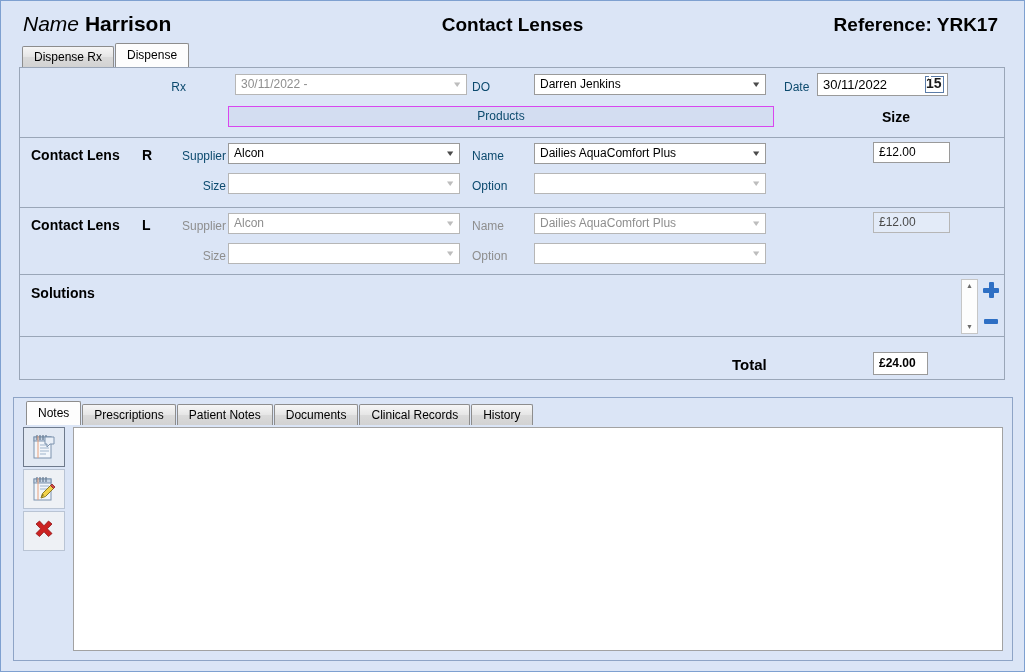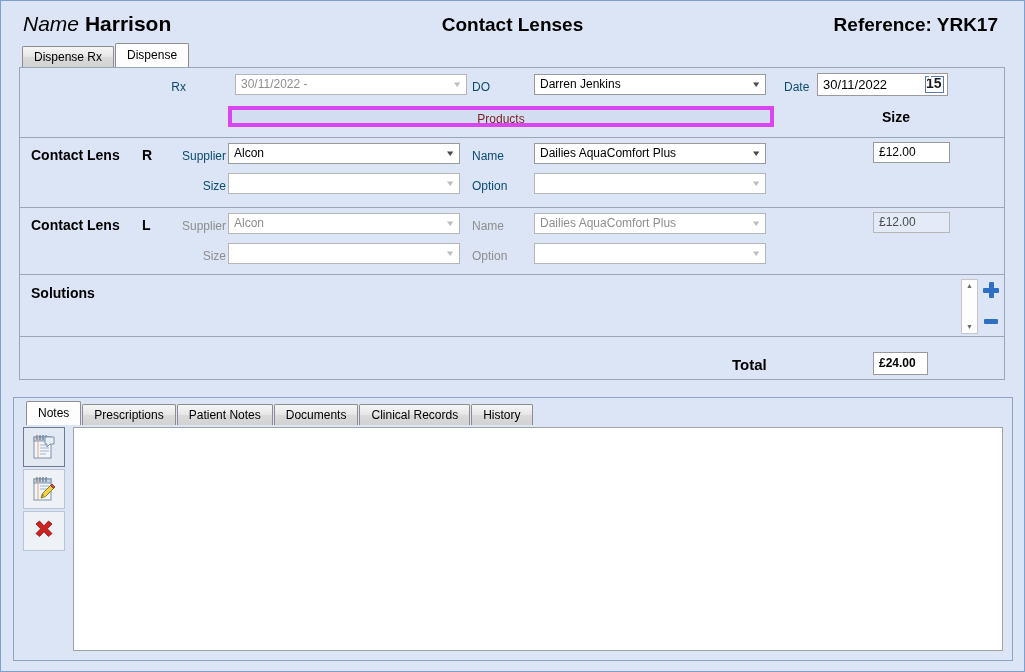--- a/index.html
+++ b/index.html
@@ -224,26 +224,26 @@
     font-size: 14px;
     line-height: 11px;
     font-weight: bold;
     color: #1b1b1b;
   }
 
   
   .products-bar {
     position: absolute;
     background: #d3ddf1;
-    border: 4px solid #d946ef;
+    border: 1px solid #d946ef;
     box-sizing: border-box;
     text-align: center;
     font-size: 12px;
     line-height: 19px;
-    color: #7f1d1d;
+    color: #0c4a6e;
   }
 
   
   .vscroll {
     position: absolute;
     width: 17px;
     background: #fdfdfd;
     border: 1px solid #c6c6c6;
     box-sizing: border-box;
   }

